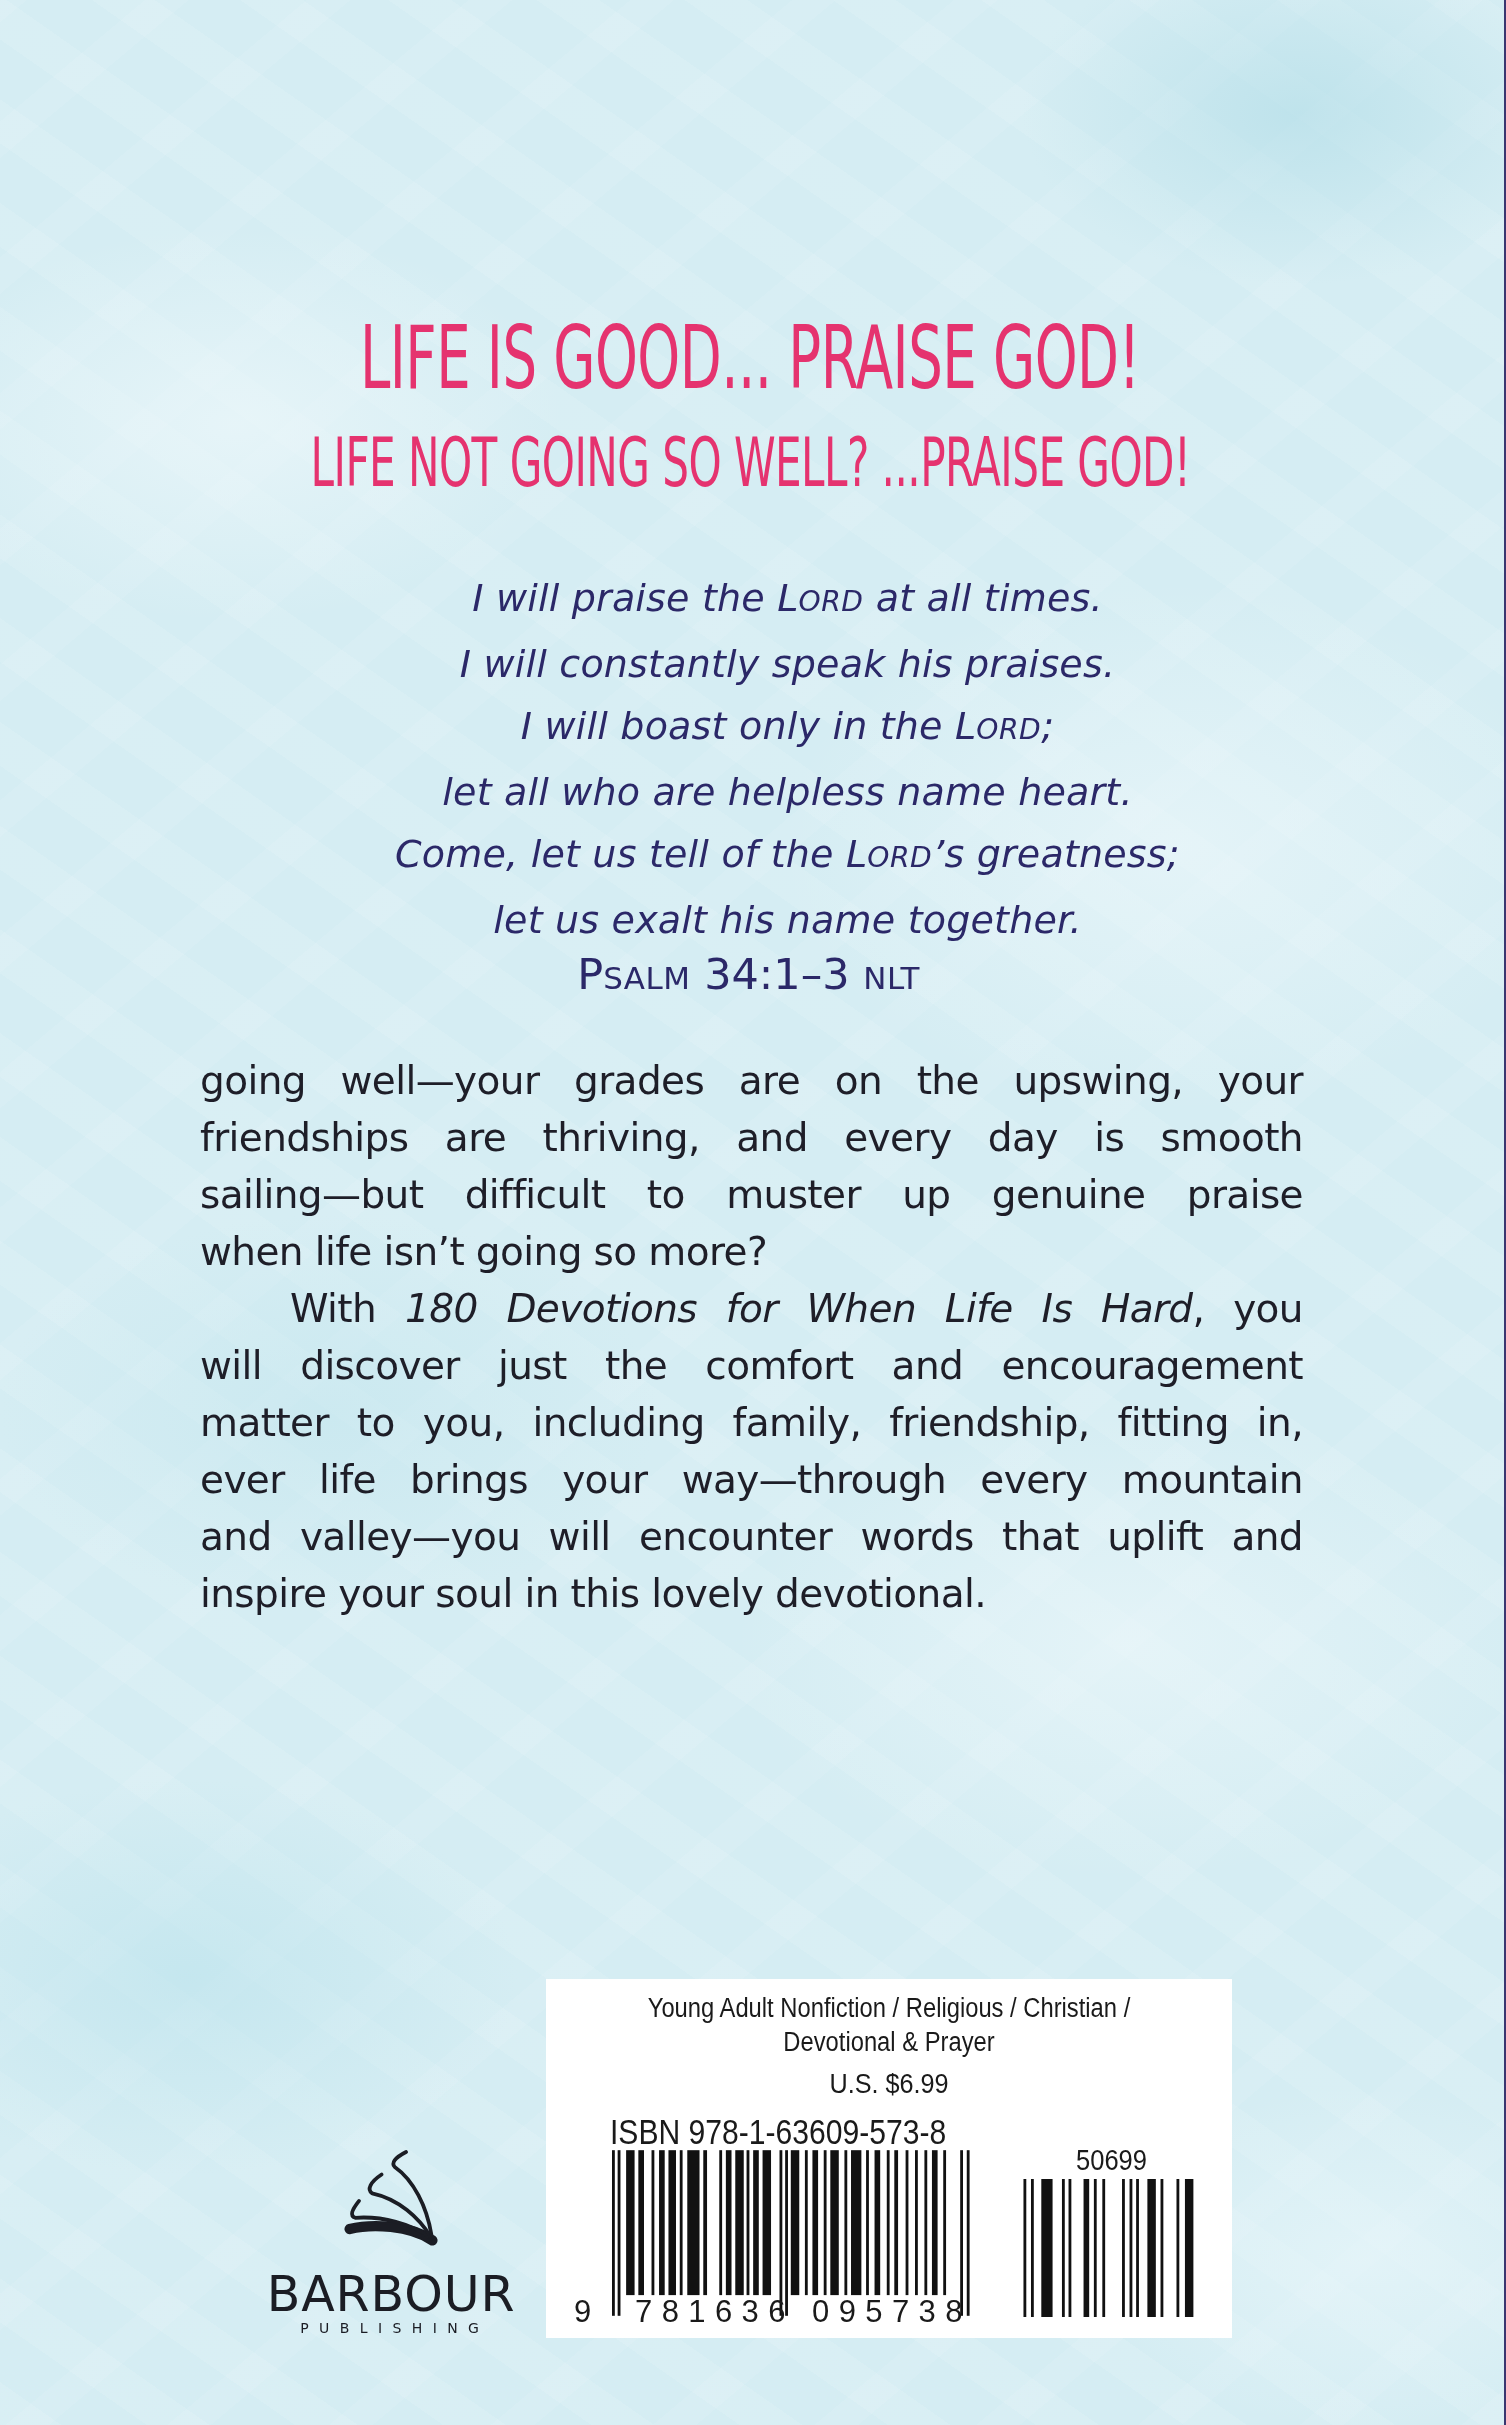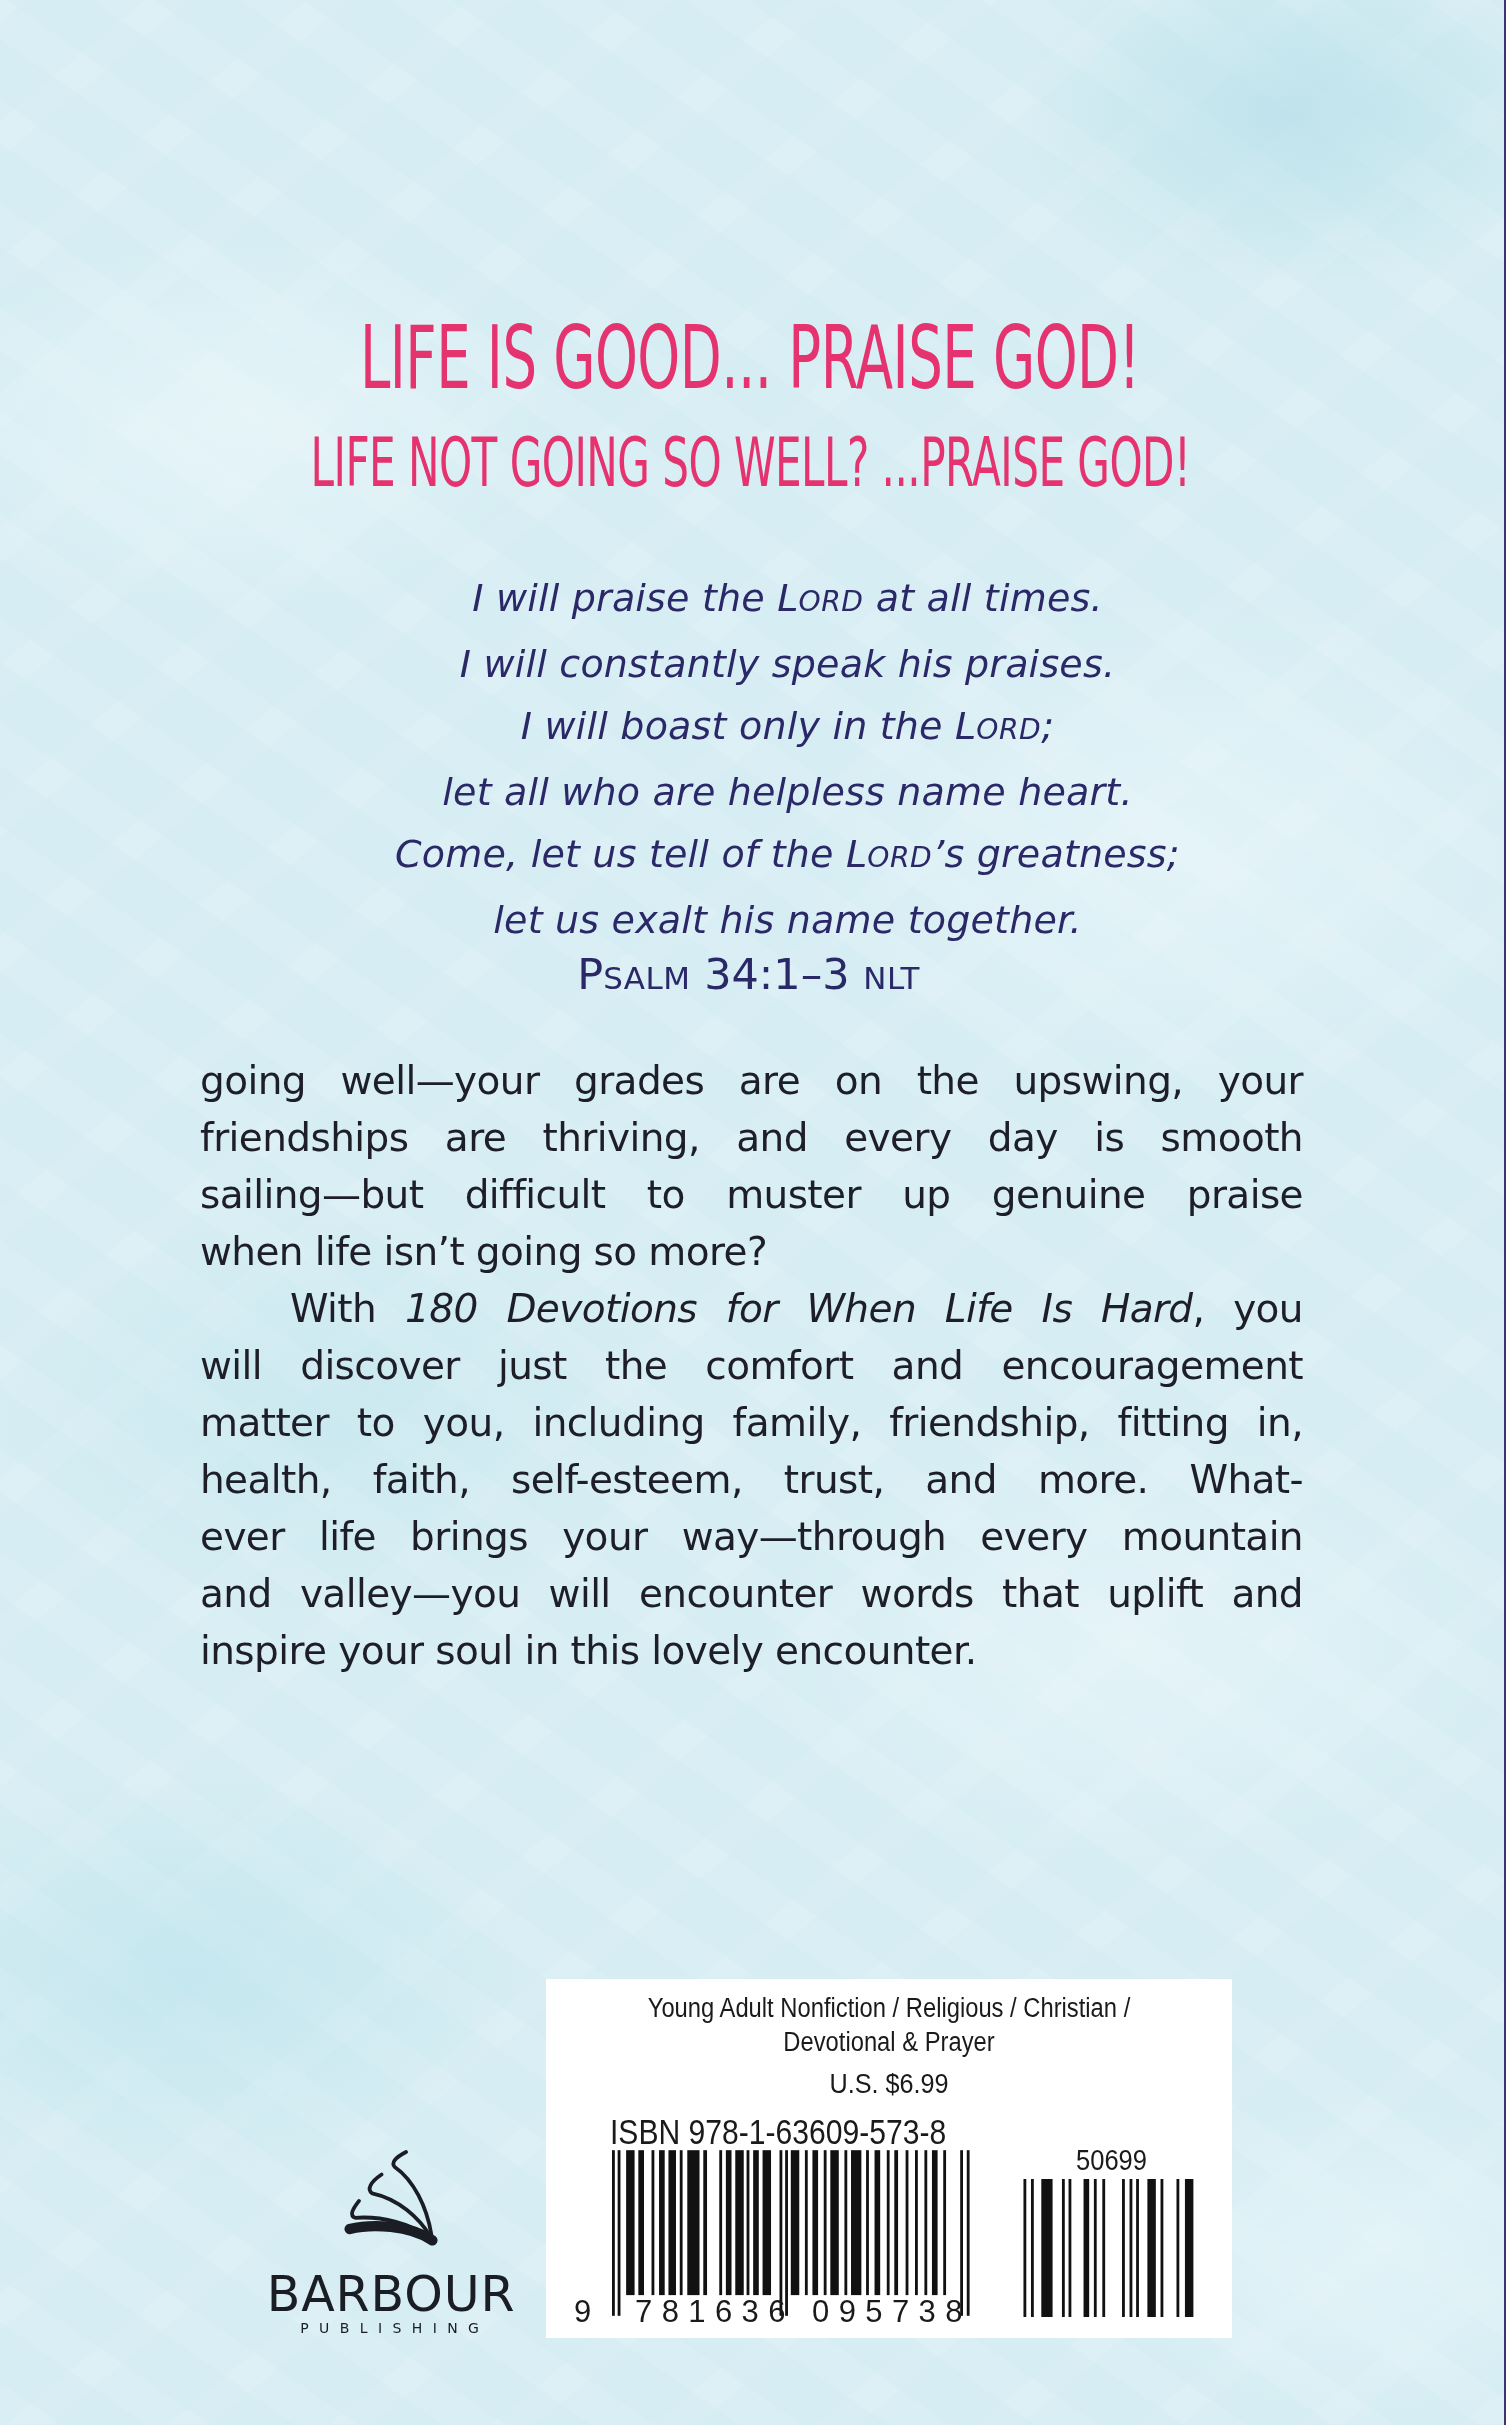--- a/index.html
+++ b/index.html
@@ -125,24 +125,23 @@
   <div class="ref"><span>P</span><span class="sc">SALM</span><span> 34:1–3 </span><span class="sc">NLT</span></div>
 
   <div class="body-copy">
     <span class="bline">going well—your grades are on the upswing, your</span>
     <span class="bline">friendships are thriving, and every day is smooth</span>
     <span class="bline">sailing—but difficult to muster up genuine praise</span>
     <span class="bline last">when life isn’t going so more?</span>
     <span class="bline indent"><span>With </span><i>180 Devotions for When Life Is Hard</i><span>, you</span></span>
     <span class="bline">will discover just the comfort and encouragement</span>
     <span class="bline">matter to you, including family, friendship, fitting in,</span>
-    <span class="bline">health, faith, self-esteem, trust, and more. What-</span>
     <span class="bline">ever life brings your way—through every mountain</span>
     <span class="bline">and valley—you will encounter words that uplift and</span>
-    <span class="bline last">inspire your soul in this lovely encounter.</span>
+    <span class="bline last">inspire your soul in this lovely devotional.</span>
   </div>
 
   <div class="barcode-box">
     <div class="bb-text bb-cat1">Young Adult Nonfiction / Religious / Christian /</div>
     <div class="bb-text bb-cat2">Devotional &amp; Prayer</div>
     <div class="bb-text bb-price">U.S. $6.99</div>
     <div class="isbn">ISBN 978-1-63609-573-8</div>
     <div class="addon-num">50699</div>
 
     <svg class="barcode-main" width="367" height="166" viewBox="0 0 390 176">

